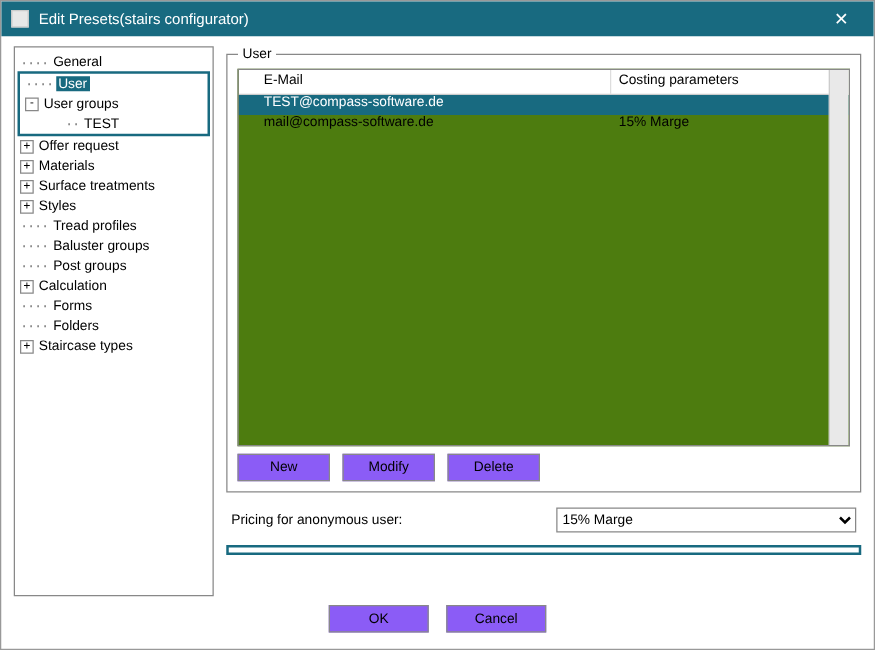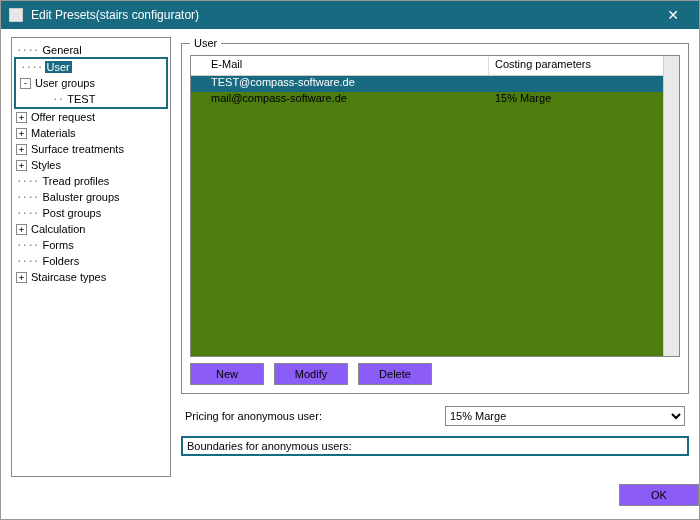--- a/index.html
+++ b/index.html
@@ -152,21 +152,21 @@
     border: 1px solid #888;
     background: #fff;
   }
   .form-row.highlighted {
     border: 2px solid #186a80;
   }
   .dialog-buttons {
     height: 36px;
     display: flex;
     align-items: center;
-    justify-content: flex-end;
+    justify-content: center;
     gap: 14px;
     border-top: none;
   }
 </style>
 </head>
 <body>
 
 <div class="titlebar">
   <span class="app-icon"></span>
   <span class="title">Edit Presets(stairs configurator)</span>
@@ -268,20 +268,20 @@
     </fieldset>
 
     <div class="form-row">
       <span class="lbl">Pricing for anonymous user:</span>
       <select>
         <option>15% Marge</option>
       </select>
     </div>
 
     <div class="form-row highlighted">
-      <span class="lbl">Boundaries for anonymous users:</span>
     </div>
   </div>
 </div>
 
 <div class="dialog-buttons">
   <button class="btn" style="min-width:80px">OK</button>
+  <button class="btn" style="min-width:80px">Cancel</button>
 </div>
 
 </body></html>

